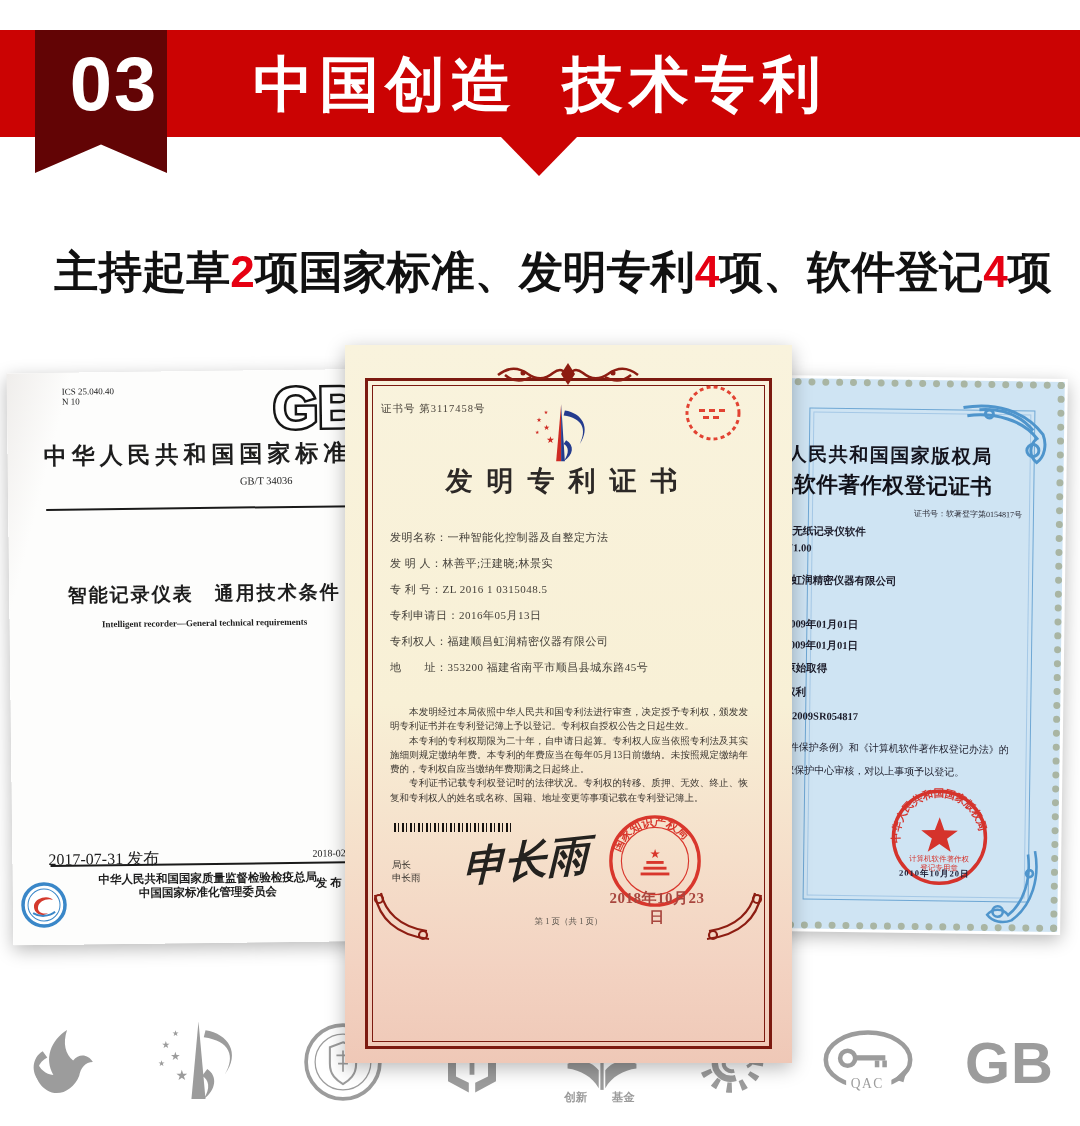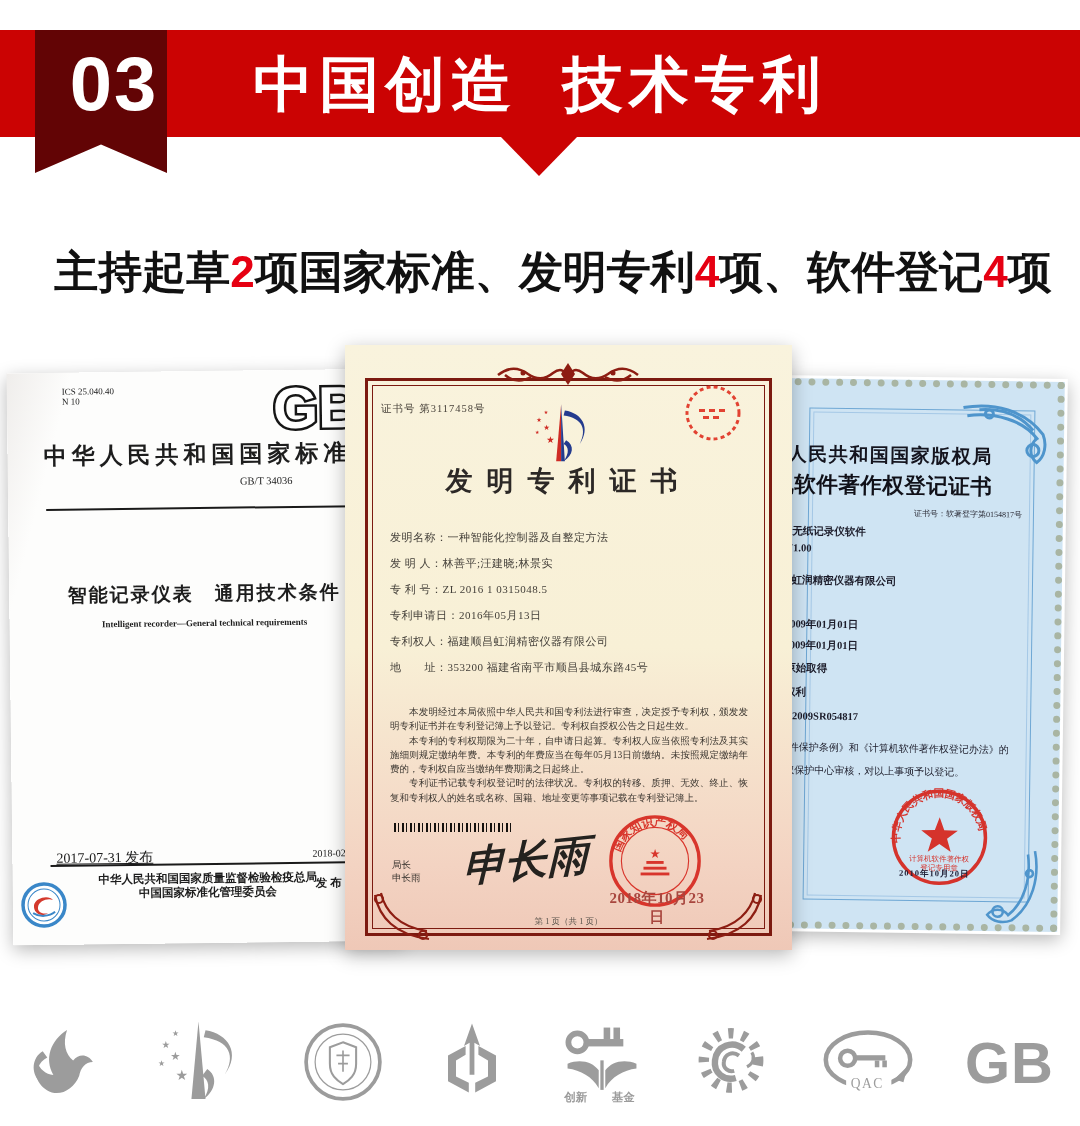--- a/index.html
+++ b/index.html
@@ -33,30 +33,30 @@
     transform:rotate(-0.7deg);z-index:1;
     font-family:"Liberation Serif",serif;color:#1d1d1d;}
   .gb-ics{left:55px;top:14px;font-size:9px;line-height:10px;color:#222;}
   .gb-logo{left:266px;top:8px;}
   .gb-head{left:36px;top:68px;font-size:23px;font-weight:bold;letter-spacing:5px;white-space:nowrap;}
   .gb-no{left:232px;top:105px;font-size:10.5px;white-space:nowrap;}
   .gb-hr{left:38px;top:136px;width:352px;height:2px;background:#1a1a1a;}
   .gb-doc{left:0;top:210px;width:390px;text-align:center;font-size:19px;
     font-weight:bold;letter-spacing:2px;white-space:nowrap;}
   .gb-doc-en{left:0;top:247px;width:390px;text-align:center;font-size:9px;font-weight:bold;}
-  .gb-issue{left:44px;top:477px;font-size:14px;white-space:nowrap;text-decoration:underline;}
+  .gb-issue{left:36px;top:477px;font-size:16px;white-space:nowrap;}
   .gb-impl{left:300px;top:477px;font-size:10px;white-space:nowrap;}
   .gb-hr2{left:38px;top:492px;width:352px;height:2px;background:#1a1a1a;}
   .gb-issuers{left:70px;top:501px;width:250px;text-align:center;font-size:11.5px;
     font-weight:bold;line-height:13.5px;white-space:nowrap;}
   .gb-publish{left:303px;top:506px;font-size:11.5px;font-weight:bold;white-space:nowrap;}
   .gb-emblem{left:8px;top:509px;}
 
   
-  .pt-cert{left:345px;top:345px;width:447px;height:605px;z-index:2;
+  .pt-cert{left:345px;top:345px;width:447px;height:718px;z-index:2;
     background:linear-gradient(180deg,#f9f3dd 0%,#f8f0d6 50%,#f3d3c2 86%,#efc8b7 100%);
     font-family:"Liberation Serif",serif;color:#44403a;}
   .pt-frame{left:20px;top:33px;right:20px;bottom:14px;
     border:3px solid #7c1a10;outline:1px solid #7c1a10;outline-offset:-8px;}
   .pt-orn{left:148px;top:14px;}
   .pt-certno{left:36px;top:57px;font-size:10.5px;color:#4a443c;letter-spacing:1px;}
   .pt-logo{left:185px;top:58px;}
   .pt-stamp1{left:338px;top:38px;}
   .pt-title{left:0;top:118px;width:447px;text-align:center;font-size:27px;
     font-weight:bold;letter-spacing:14px;color:#2c2826;white-space:pre;}

